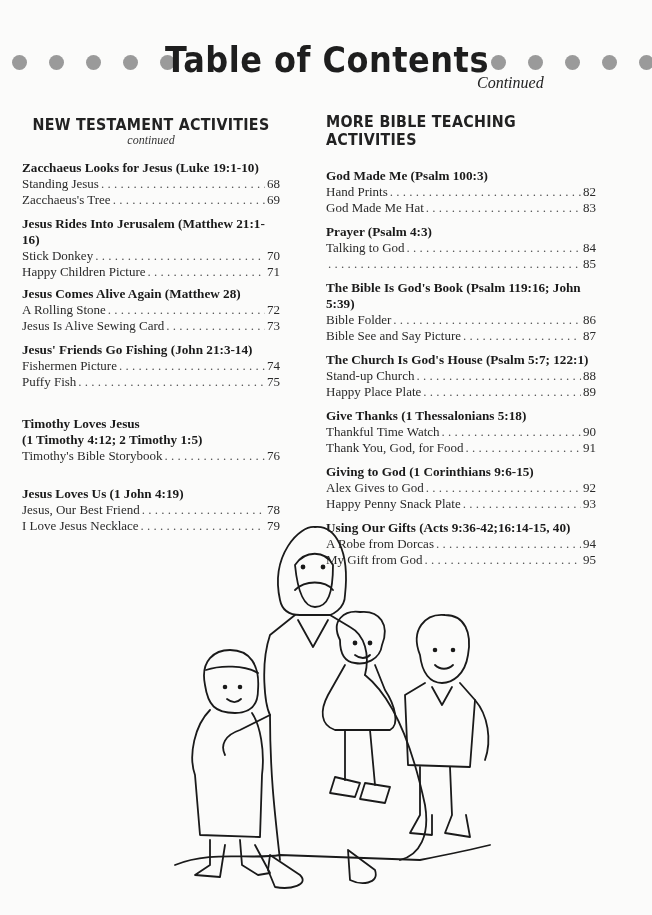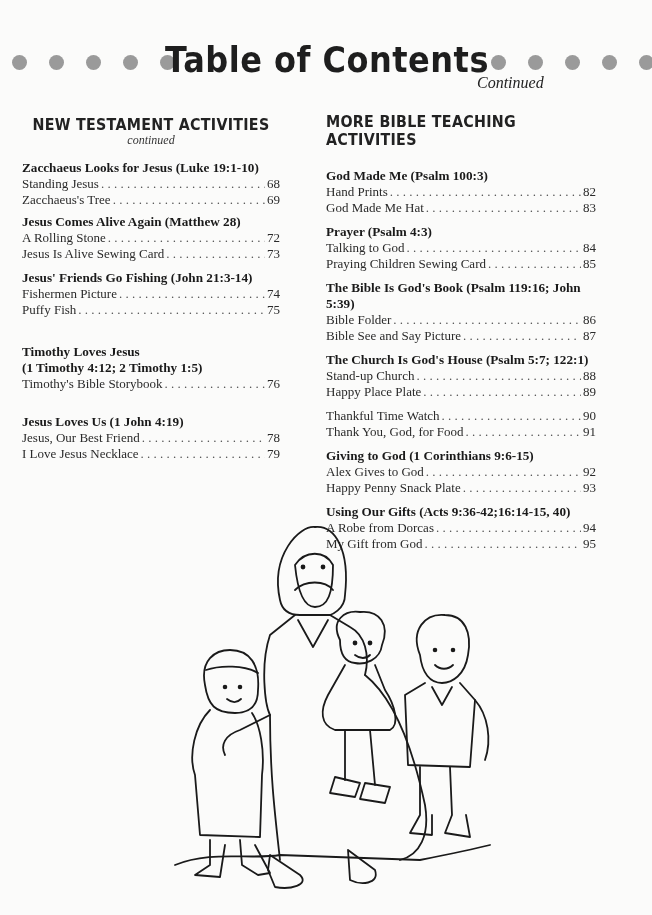--- a/index.html
+++ b/index.html
@@ -59,20 +59,33 @@
         <span class="leader"></span>
         <span class="page">68</span>
       </div>
     <div class="entry">
         <span class="label">Zacchaeus's Tree</span>
         <span class="leader"></span>
         <span class="page">69</span>
       </div>
   </div>
 
+  <div class="group">
+    <div class="group-title">Jesus Rides Into Jerusalem (Matthew 21:1-16)</div>
+    <div class="entry">
+        <span class="label">Stick Donkey</span>
+        <span class="leader"></span>
+        <span class="page">70</span>
+      </div>
+    <div class="entry">
+        <span class="label">Happy Children Picture</span>
+        <span class="leader"></span>
+        <span class="page">71</span>
+      </div>
+  </div>
 
   <div class="group" style="margin-top:6px">
     <div class="group-title">Jesus Comes Alive Again (Matthew 28)</div>
     <div class="entry">
         <span class="label">A Rolling Stone</span>
         <span class="leader"></span>
         <span class="page">72</span>
       </div>
     <div class="entry">
         <span class="label">Jesus Is Alive Sewing Card</span>
@@ -138,21 +151,20 @@
   </div>
 
   <div class="group">
     <div class="group-title">Prayer (Psalm 4:3)</div>
     <div class="entry">
         <span class="label">Talking to God</span>
         <span class="leader"></span>
         <span class="page">84</span>
       </div>
     <div class="entry">
-        <span class="label">Praying Children Sewing Card</span>
         <span class="leader"></span>
         <span class="page">85</span>
       </div>
   </div>
 
   <div class="group">
     <div class="group-title">The Bible Is God's Book (Psalm 119:16; John 5:39)</div>
     <div class="entry">
         <span class="label">Bible Folder</span>
         <span class="leader"></span>
@@ -173,20 +185,21 @@
         <span class="page">88</span>
       </div>
     <div class="entry">
         <span class="label">Happy Place Plate</span>
         <span class="leader"></span>
         <span class="page">89</span>
       </div>
   </div>
 
   <div class="group">
+    <div class="group-title">Give Thanks (1 Thessalonians 5:18)</div>
     <div class="entry">
         <span class="label">Thankful Time Watch</span>
         <span class="leader"></span>
         <span class="page">90</span>
       </div>
     <div class="entry">
         <span class="label">Thank You, God, for Food</span>
         <span class="leader"></span>
         <span class="page">91</span>
       </div>

